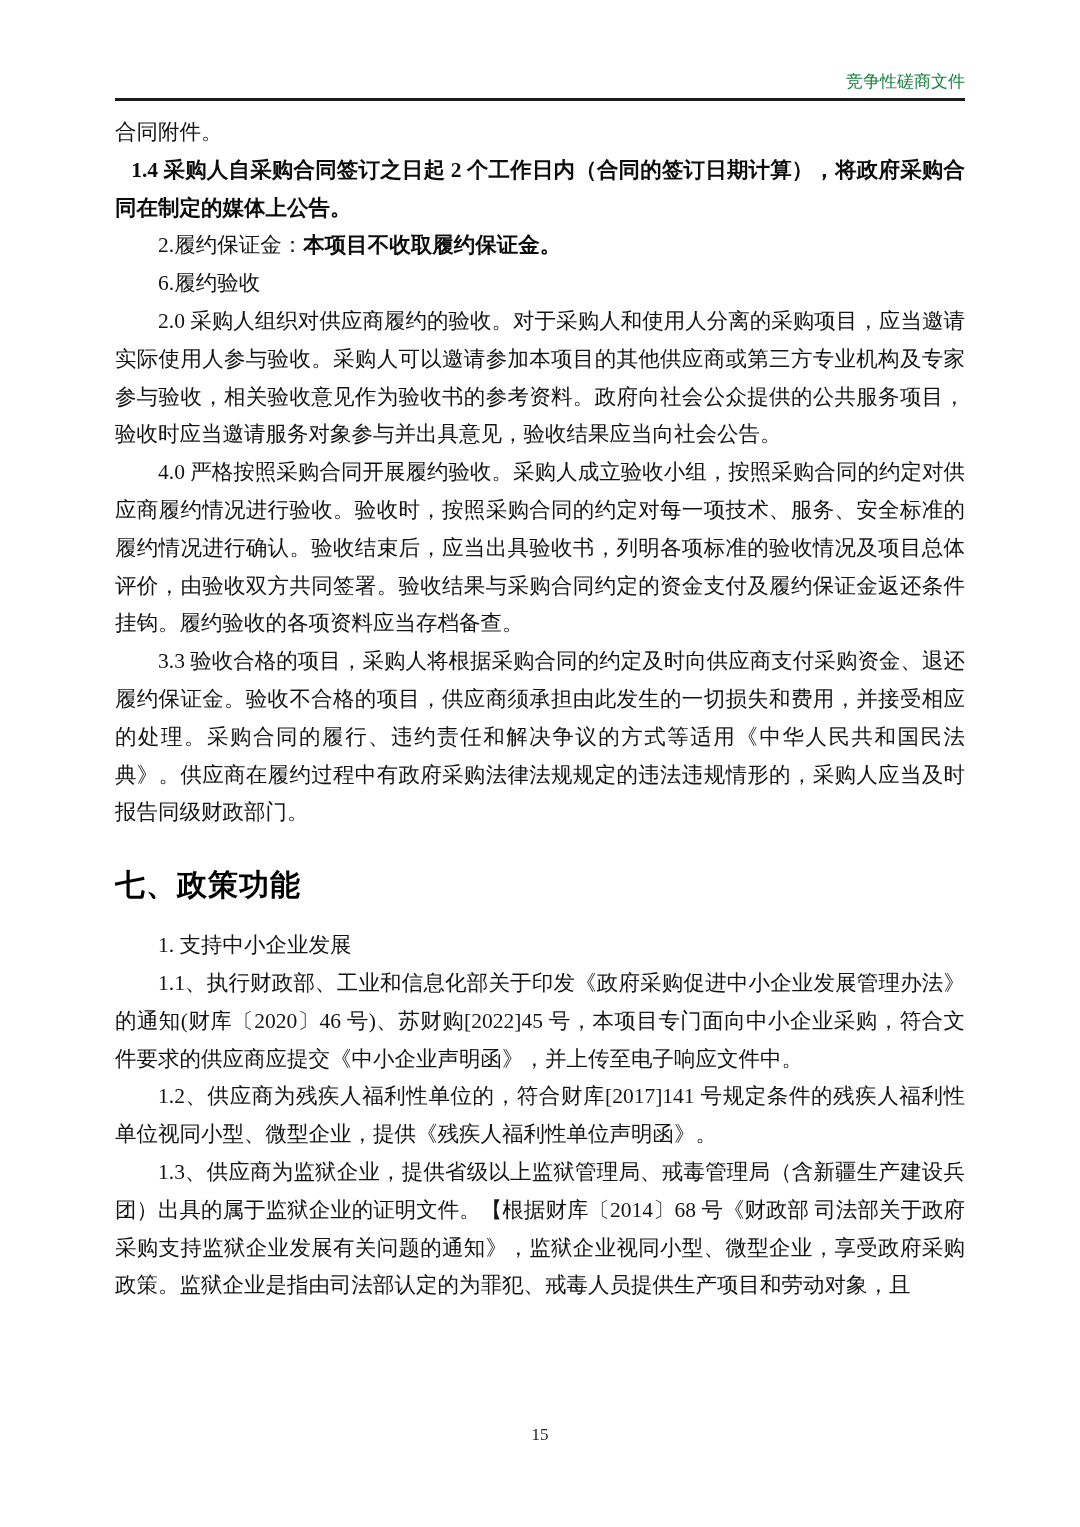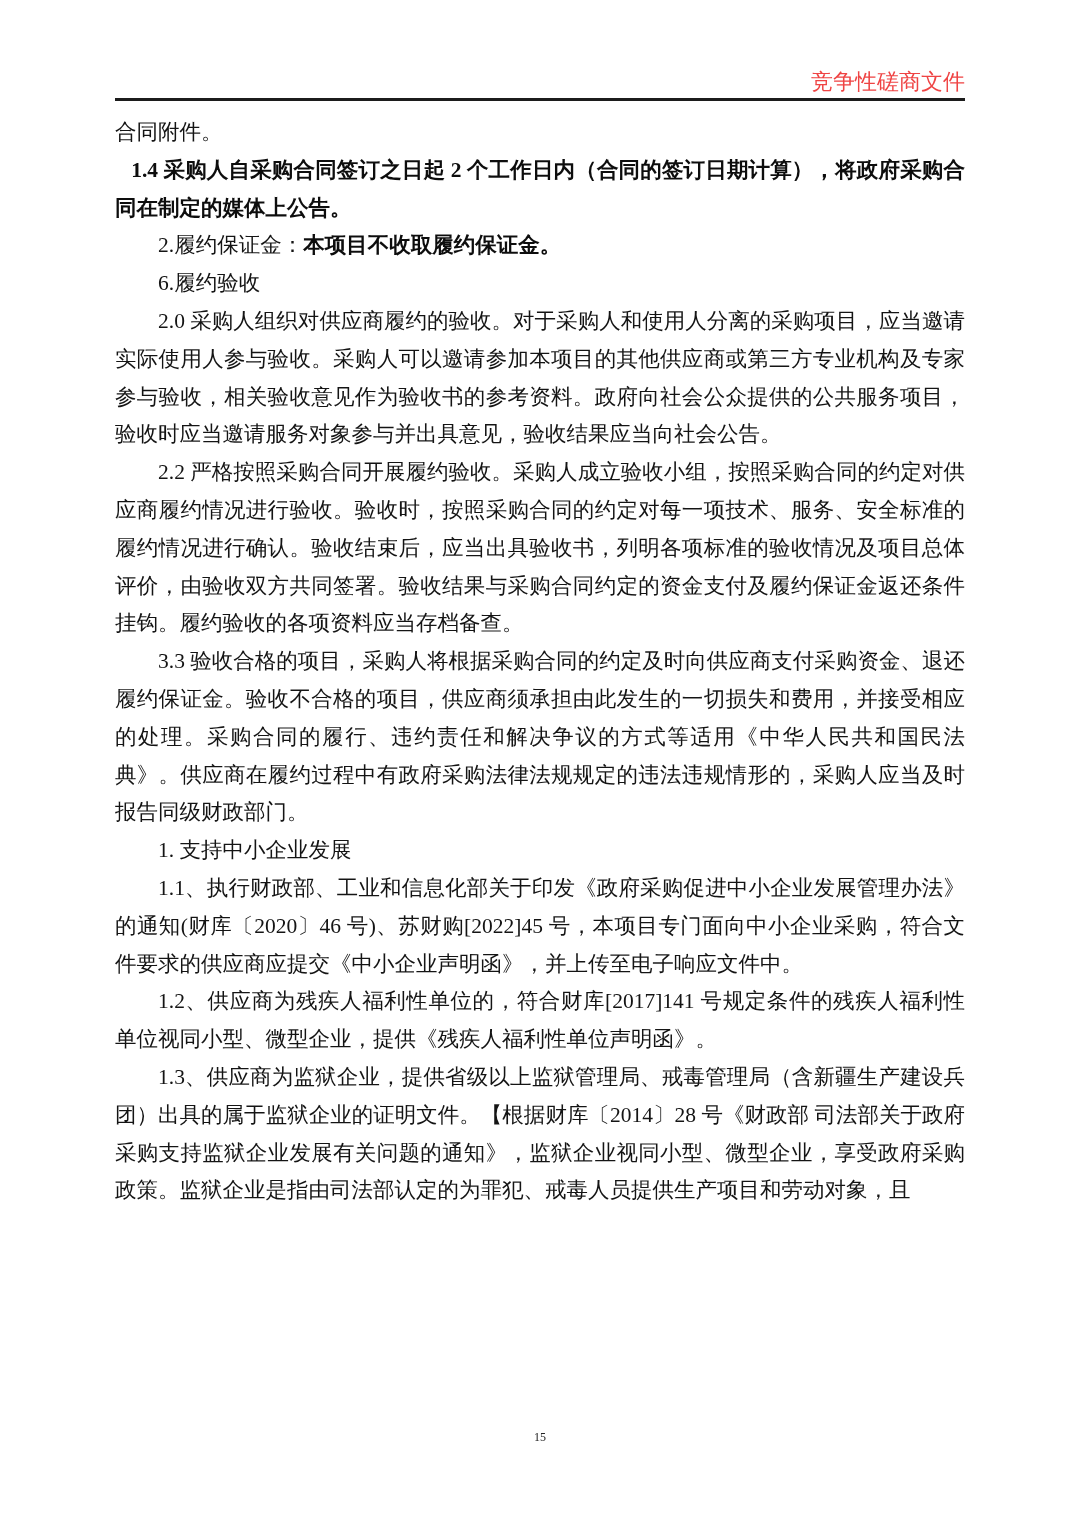--- a/index.html
+++ b/index.html
@@ -14,25 +14,25 @@
     margin: 0 auto;
     background: #ffffff;
     box-sizing: border-box;
     padding: 70px 115px 0 115px;
     font-family: "Liberation Serif", "DejaVu Serif", serif;
     color: #141414;
     overflow: hidden;
   }
   .page-header {
     text-align: right;
-    font-size: 22px;
+    font-size: 17px;
     line-height: 24px;
     padding-bottom: 4px;
     border-bottom: 3px solid #1c1c1c;
-    color: #ef4444;
+    color: #15803d;
   }
   .doc-body {
     margin-top: 13px;
     font-size: 21.5px;
     line-height: 37.8px;
     text-align: justify;
   }
   .para {
     margin: 0;
     text-indent: 2em;
@@ -50,21 +50,21 @@
     margin: 33px 0 22px 0;
     text-align: left;
     text-indent: 0;
   }
   .page-footer {
     position: absolute;
     left: 0;
     right: 0;
     bottom: 82px;
     text-align: center;
-    font-size: 12px;
+    font-size: 17px;
     color: #222;
   }
 </style>
 </head>
 <body>
 
 <div class="page">
 
   <div class="page-header">
     <span>竞争性磋商文件</span>
@@ -76,32 +76,33 @@
 
 
     <p class="para indent-sm"><b>1.4 采购人自采购合同签订之日起 2 个工作日内（合同的签订日期计算），将政府采购合同在制定的媒体上公告。</b></p>
 
     <p class="para"><span>2.履约保证金：</span><b>本项目不收取履约保证金。</b></p>
 
     <p class="para"><span>6.履约验收</span></p>
 
     <p class="para"><span>2.0 采购人组织对供应商履约的验收。对于采购人和使用人分离的采购项目，应当邀请实际使用人参与验收。采购人可以邀请参加本项目的其他供应商或第三方专业机构及专家参与验收，相关验收意见作为验收书的参考资料。政府向社会公众提供的公共服务项目，验收时应当邀请服务对象参与并出具意见，验收结果应当向社会公告。</span></p>
 
-    <p class="para"><span>2.2 严格按照采购合同开展履约验收。采购人成立验收小组，按照采购合同的约定对供应商履约情况进行验收。验收时，按照采购合同的约定对每一项技术、服务、安全标准的履约情况进行确认。验收结束后，应当出具验收书，列明各项标准的验收情况及项目总体评价，由验收双方共同签署。验收结果与采购合同约定的资金支付及履约保证金返还条件挂钩。履约验收的各项资料应当存档备查。</span></p>
+    <p class="para"><span>4.0 严格按照采购合同开展履约验收。采购人成立验收小组，按照采购合同的约定对供应商履约情况进行验收。验收时，按照采购合同的约定对每一项技术、服务、安全标准的履约情况进行确认。验收结束后，应当出具验收书，列明各项标准的验收情况及项目总体评价，由验收双方共同签署。验收结果与采购合同约定的资金支付及履约保证金返还条件挂钩。履约验收的各项资料应当存档备查。</span></p>
 
     <p class="para"><span>3.3 验收合格的项目，采购人将根据采购合同的约定及时向供应商支付采购资金、退还履约保证金。验收不合格的项目，供应商须承担由此发生的一切损失和费用，并接受相应的处理。采购合同的履行、违约责任和解决争议的方式等适用《中华人民共和国民法典》。供应商在履约过程中有政府采购法律法规规定的违法违规情形的，采购人应当及时报告同级财政部门。</span></p>
 
+    <h2 class="section-heading">七、政策功能</h2>
 
     <p class="para"><span>1. 支持中小企业发展</span></p>
 
     <p class="para"><span>1.1、执行财政部、工业和信息化部关于印发《政府采购促进中小企业发展管理办法》的通知(财库〔2020〕46 号)、苏财购[2022]45 号，本项目专门面向中小企业采购，符合文件要求的供应商应提交《中小企业声明函》，并上传至电子响应文件中。</span></p>
 
     <p class="para"><span>1.2、供应商为残疾人福利性单位的，符合财库[2017]141 号规定条件的残疾人福利性单位视同小型、微型企业，提供《残疾人福利性单位声明函》。</span></p>
 
-    <p class="para"><span>1.3、供应商为监狱企业，提供省级以上监狱管理局、戒毒管理局（含新疆生产建设兵团）出具的属于监狱企业的证明文件。【根据财库〔2014〕28 号《财政部 司法部关于政府采购支持监狱企业发展有关问题的通知》，监狱企业视同小型、微型企业，享受政府采购政策。监狱企业是指由司法部认定的为罪犯、戒毒人员提供生产项目和劳动对象，且</span></p>
+    <p class="para"><span>1.3、供应商为监狱企业，提供省级以上监狱管理局、戒毒管理局（含新疆生产建设兵团）出具的属于监狱企业的证明文件。【根据财库〔2014〕68 号《财政部 司法部关于政府采购支持监狱企业发展有关问题的通知》，监狱企业视同小型、微型企业，享受政府采购政策。监狱企业是指由司法部认定的为罪犯、戒毒人员提供生产项目和劳动对象，且</span></p>
 
   </div>
 
   <div class="page-footer">
     <span>15</span>
   </div>
 
 </div>
 
 </body></html>

